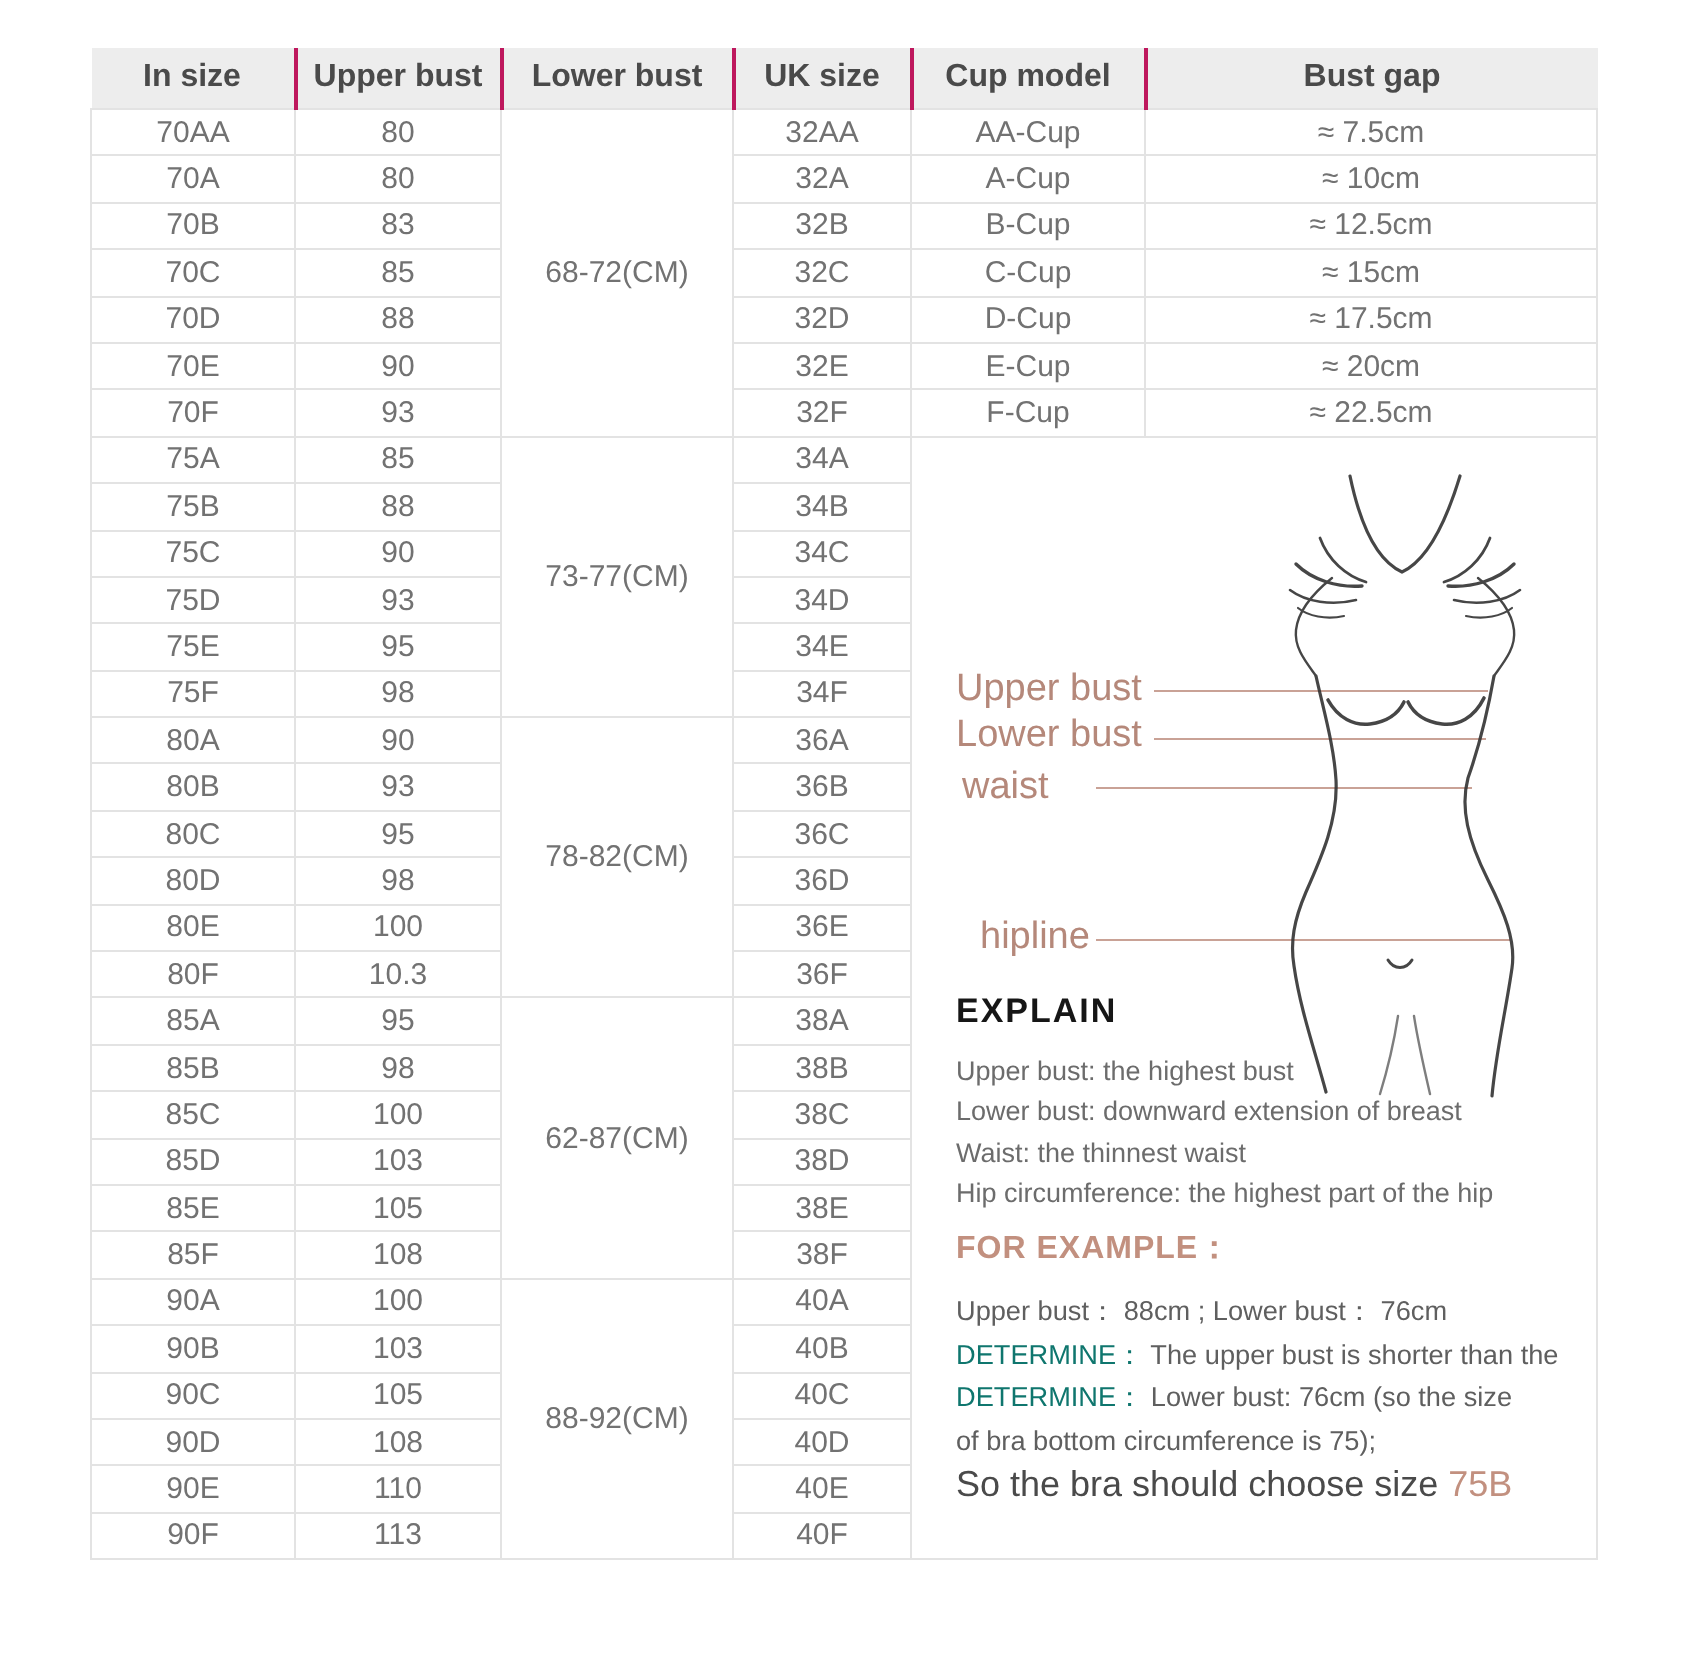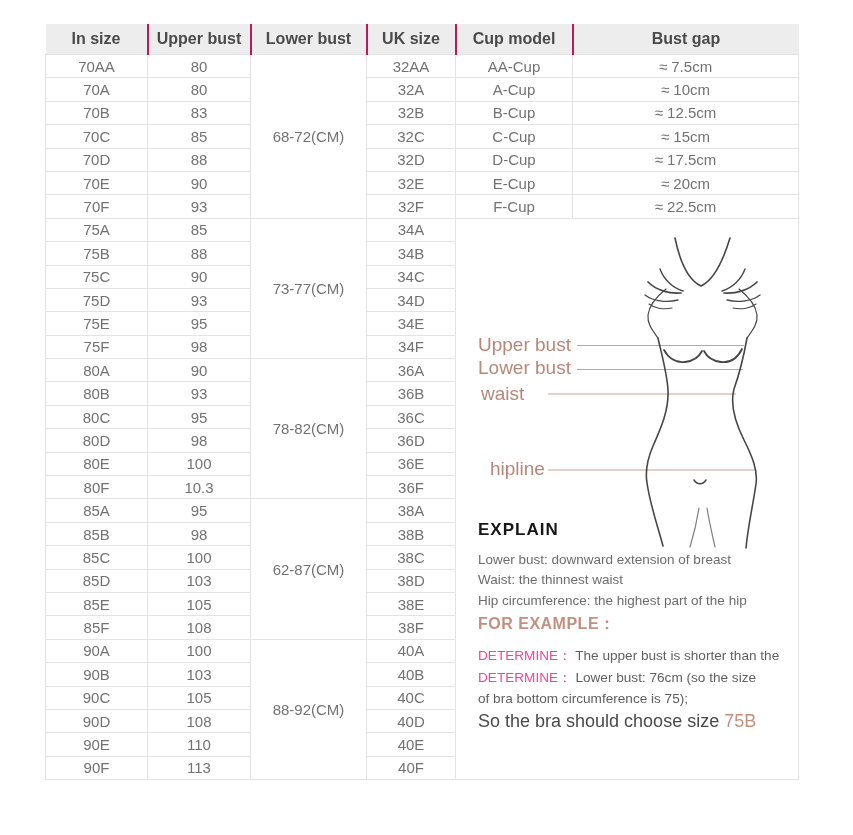--- a/index.html
+++ b/index.html
@@ -21,31 +21,31 @@
   .overlay{position:absolute;left:0;top:0;width:853px;height:835px;pointer-events:none;}
 
   
   .dlabel{position:absolute;color:#b5887a;font-size:19px;line-height:21px;white-space:nowrap;}
   .dlabel.upper{left:478px;top:334px;}
   .dlabel.lower{left:478px;top:357px;}
   .dlabel.waist{left:481px;top:383px;}
   .dlabel.hip  {left:490px;top:458px;}
 
   
-  .explain{position:absolute;left:478px;top:520px;width:330px;}
+  .explain{position:absolute;left:478px;top:496px;width:330px;}
   .explain-title{color:#161616;font-size:17px;font-weight:700;letter-spacing:1px;}
   .explain-lines{margin-top:10px;}
   .explain-line{color:#6c6c6c;font-size:13.5px;line-height:20.4px;white-space:nowrap;}
 
   
   .example{position:absolute;left:478px;top:614px;width:340px;}
   .example-title{color:#c2907f;font-size:16px;font-weight:700;letter-spacing:.5px;}
   .example-lines{margin-top:10px;}
   .ex-line{color:#5f5f5f;font-size:13.6px;line-height:21.5px;white-space:nowrap;}
-  .tan{color:#ec4899;}
+  .tan{color:#0f766e;}
   .ex-conclusion{color:#4a4a4a;font-size:18px;font-weight:400;line-height:22px;white-space:nowrap;}
   .ex-conclusion .tan{color:#c2907f;}
 </style>
 </head>
 <body>
 
 <table class="size-table">
   <colgroup>
     <col style="width:102px">
       <col style="width:103px">
@@ -281,27 +281,29 @@
 </svg>
 
 <div class="dlabel upper">Upper bust</div>
 <div class="dlabel lower">Lower bust</div>
 <div class="dlabel waist">waist</div>
 <div class="dlabel hip">hipline</div>
 
 <div class="explain">
   <div class="explain-title">EXPLAIN</div>
   <div class="explain-lines">
+    <div class="explain-line">Upper bust: the highest bust</div>
     <div class="explain-line">Lower bust: downward extension of breast</div>
     <div class="explain-line">Waist: the thinnest waist</div>
     <div class="explain-line">Hip circumference: the highest part of the hip</div>
   </div>
 </div>
 
 <div class="example">
   <div class="example-title">FOR EXAMPLE：</div>
   <div class="example-lines">
+    <div class="ex-line">Upper bust： 88cm ; Lower bust： 76cm</div>
     <div class="ex-line"><span class="tan">DETERMINE：</span><span> The upper bust is shorter than the</span></div>
     <div class="ex-line"><span class="tan">DETERMINE：</span><span> Lower bust: 76cm (so the size</span></div>
     <div class="ex-line">of bra bottom circumference is 75);</div>
     <div class="ex-conclusion"><span>So the bra should choose size </span><span class="tan">75B</span></div>
   </div>
 </div>
 
 </body></html>

